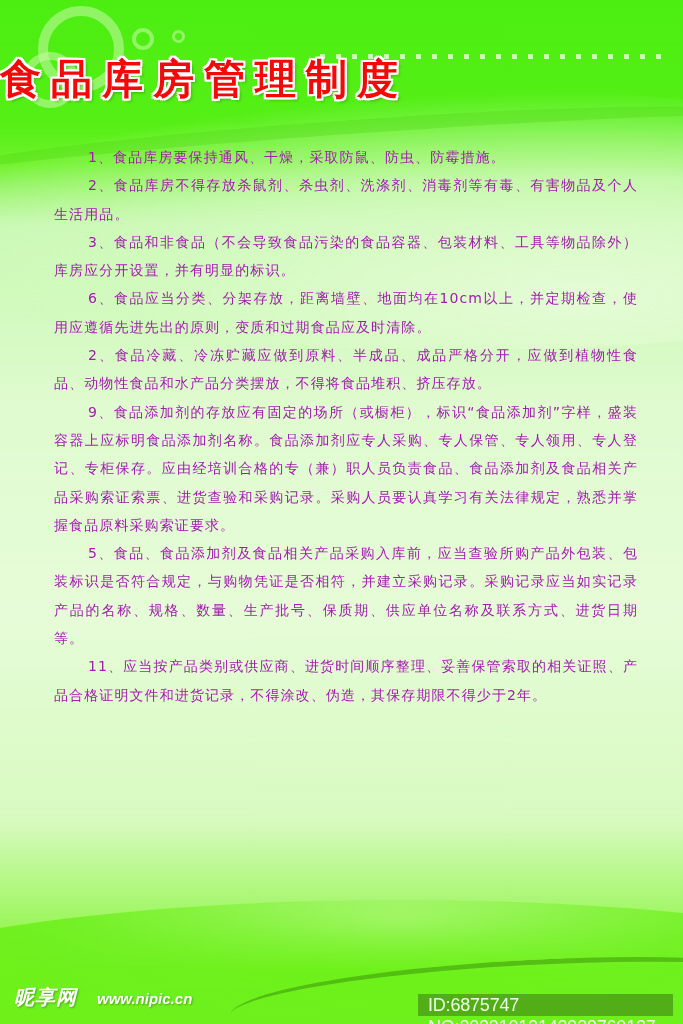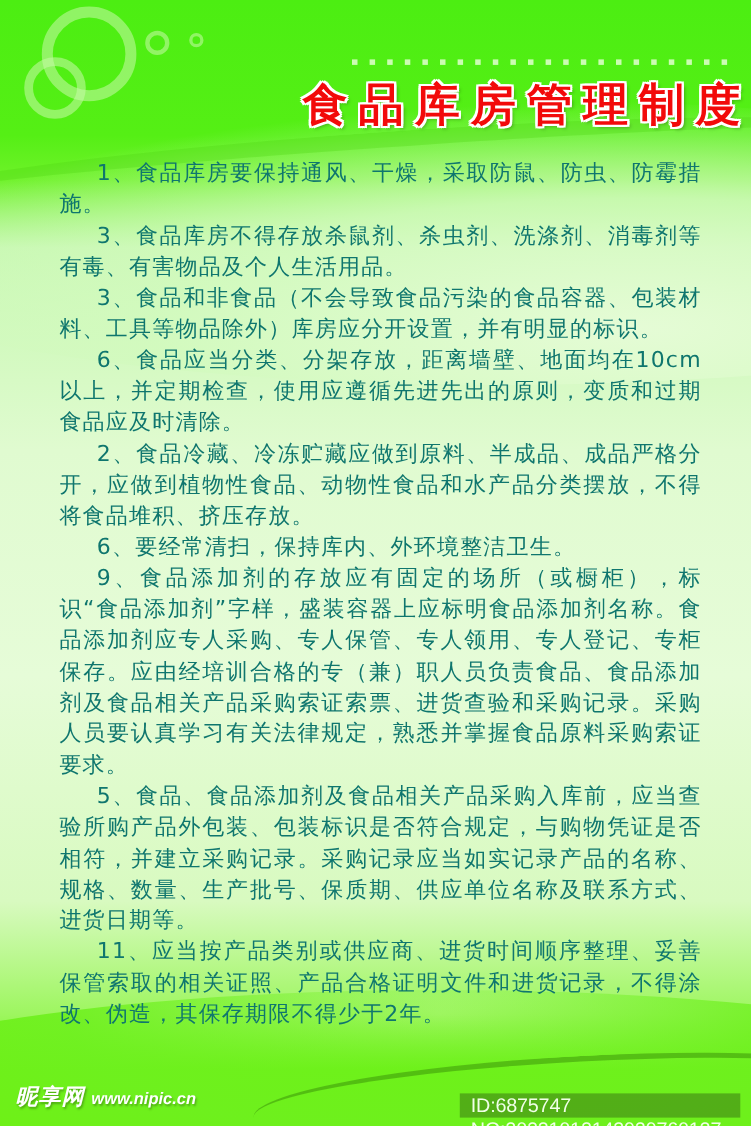--- a/index.html
+++ b/index.html
@@ -34,34 +34,34 @@
   }
   .ring { position: absolute; border-radius: 50%; border-style: solid; border-color: rgba(200,250,170,0.55); }
   .ring.big { left: 38px; top: 6px; width: 86px; height: 86px; border-width: 10px; }
   .ring.mid { left: 22px; top: 52px; width: 56px; height: 56px; border-width: 8px; }
   .ring.sm1 { left: 132px; top: 28px; width: 22px; height: 22px; border-width: 4px; }
   .ring.sm2 { left: 172px; top: 30px; width: 13px; height: 13px; border-width: 3px; }
   .dots { position: absolute; left: 320px; top: 54px; display: flex; gap: 11px; }
   .dots span { width: 5px; height: 5px; background: rgba(235,255,220,0.8); display: block; }
 
   .title {
-    position: absolute; left: 0; right: 0; top: 68px; text-align: right;
+    position: absolute; left: 0; right: 0; top: 52px; text-align: left;
     font-family: "DejaVu Sans", sans-serif; font-weight: 900; font-size: 41px;
     letter-spacing: 10px; color: #f20a0a;
     text-shadow: 2px 2px 0 #fff, -2px -2px 0 #fff, 2px -2px 0 #fff, -2px 2px 0 #fff,
                  0 2px 0 #fff, 2px 0 0 #fff, 0 -2px 0 #fff, -2px 0 0 #fff, 3px 3px 3px rgba(0,0,0,0.25);
   }
   .content {
     position: absolute; left: 54px; width: 584px; top: 143px;
-    font-size: 20px; line-height: 28.3px; color: #0f766e; letter-spacing: 1.1px;
+    font-size: 14px; line-height: 28.3px; color: #a21caf; letter-spacing: 1.1px;
   }
   .para { text-indent: 34px; text-align: justify; }
 
   .watermark-logo {
-    position: absolute; left: 14px; top: 984px; display: flex; align-items: baseline; gap: 6px;
+    position: absolute; left: 14px; top: 984px; display: flex; align-items: baseline; gap: 20px;
     color: #fff; font-style: italic; font-weight: bold;
     text-shadow: 1px 1px 2px rgba(0,0,0,0.3);
   }
   .watermark-logo .brand { font-size: 20px; letter-spacing: 1px; }
   .watermark-logo .url { font-size: 15px; font-family: "Liberation Sans", sans-serif; font-style: italic; }
   .id-badge {
     position: absolute; left: 418px; top: 994px; width: 255px; height: 22px;
     background: rgba(60,120,20,0.55); color: #f0ffe8;
     font-family: "Liberation Sans", sans-serif; font-size: 18px; line-height: 22px;
     padding-left: 10px; letter-spacing: -0.2px;
@@ -102,25 +102,24 @@
       <span></span>
       <span></span>
       <span></span>
   </div>
 </div>
 
 <h1 class="title">食品库房管理制度</h1>
 
 <div class="content">
   <p class="para">1、食品库房要保持通风、干燥，采取防鼠、防虫、防霉措施。</p>
-  <p class="para">3、食品库房不得存放杀鼠剂、杀虫剂、洗涤剂、消毒剂等有毒、有害物品及个人生活用品。</p>
+  <p class="para">2、食品库房不得存放杀鼠剂、杀虫剂、洗涤剂、消毒剂等有毒、有害物品及个人生活用品。</p>
   <p class="para">3、食品和非食品（不会导致食品污染的食品容器、包装材料、工具等物品除外）库房应分开设置，并有明显的标识。</p>
   <p class="para">6、食品应当分类、分架存放，距离墙壁、地面均在10cm以上，并定期检查，使用应遵循先进先出的原则，变质和过期食品应及时清除。</p>
   <p class="para">2、食品冷藏、冷冻贮藏应做到原料、半成品、成品严格分开，应做到植物性食品、动物性食品和水产品分类摆放，不得将食品堆积、挤压存放。</p>
-  <p class="para">6、要经常清扫，保持库内、外环境整洁卫生。</p>
   <p class="para">9、食品添加剂的存放应有固定的场所（或橱柜），标识“食品添加剂”字样，盛装容器上应标明食品添加剂名称。食品添加剂应专人采购、专人保管、专人领用、专人登记、专柜保存。应由经培训合格的专（兼）职人员负责食品、食品添加剂及食品相关产品采购索证索票、进货查验和采购记录。采购人员要认真学习有关法律规定，熟悉并掌握食品原料采购索证要求。</p>
   <p class="para">5、食品、食品添加剂及食品相关产品采购入库前，应当查验所购产品外包装、包装标识是否符合规定，与购物凭证是否相符，并建立采购记录。采购记录应当如实记录产品的名称、规格、数量、生产批号、保质期、供应单位名称及联系方式、进货日期等。</p>
   <p class="para">11、应当按产品类别或供应商、进货时间顺序整理、妥善保管索取的相关证照、产品合格证明文件和进货记录，不得涂改、伪造，其保存期限不得少于2年。</p>
 </div>
 
 <div class="watermark-logo">
   <span class="brand">昵享网</span>
   <span class="url">www.nipic.cn</span>
 </div>
 <div class="id-badge">ID:6875747 NO:20231012143929760127</div>

